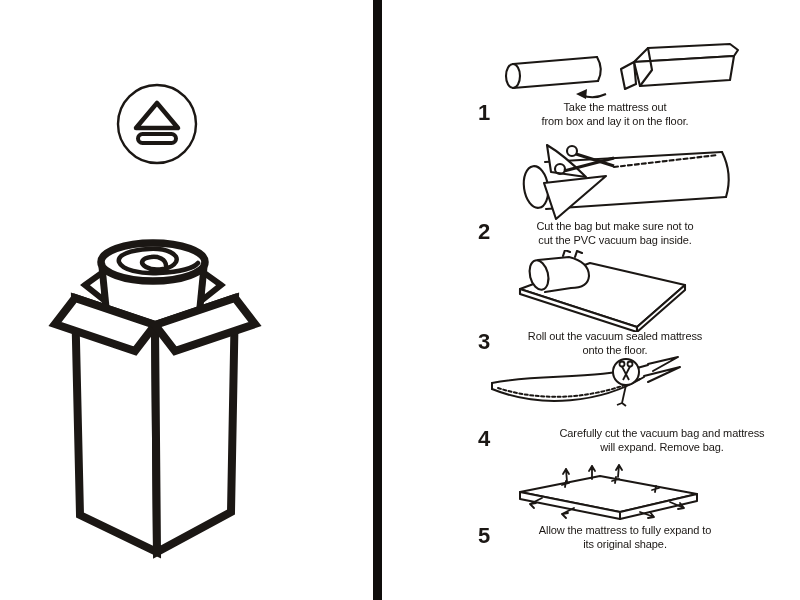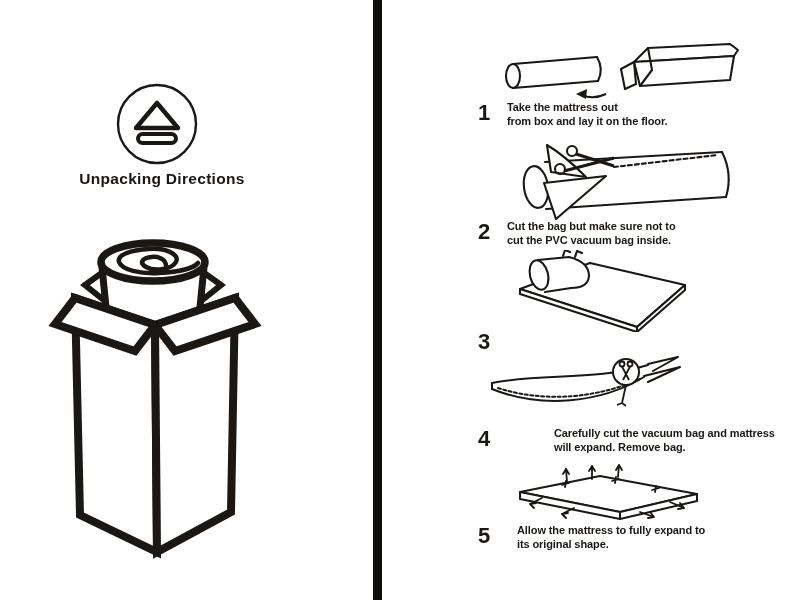--- a/index.html
+++ b/index.html
@@ -28,23 +28,23 @@
   #divider { left:373px; top:0; width:9px; height:600px; background:#0f0d0b; }
 
   
   .illo { position:absolute; }
   .step-number {
     position:absolute; left:474px; width:20px;
     font-size:22px; font-weight:bold; line-height:22px;
     text-align:center; color:#1b1714;
   }
   .step-text {
-    position:absolute; left:507px; width:272px;
-    font-size:11px; font-weight:bold; line-height:14px;
-    letter-spacing:-0.1px; white-space:pre-line; color:#1b1714;
+    position:absolute; left:479px; width:272px;
+    font-size:11px; font-weight:normal; line-height:14px;
+    letter-spacing:-0.1px; white-space:pre-line; color:#1b1714;text-align:center;
   }
   #num-1 { top:102px; }  #txt-1 { top:100px; }
   #num-2 { top:221px; }  #txt-2 { top:219px; }
   #num-3 { top:331px; }  #txt-3 { top:329px; }
   #num-4 { top:428px; }  #txt-4 { top:426px;margin-left:47px; }
   #num-5 { top:525px; }  #txt-5 { top:523px;margin-left:10px; }
   #illo-1 { left:500px; top:42px; }
   #illo-2 { left:502px; top:139px; }
   #illo-3 { left:505px; top:250px; }
   #illo-4 { left:486px; top:355px; }
@@ -61,21 +61,20 @@
 <div id="canvas">
 
   <div class="abs" id="brand-icon">
     <svg width="84" height="84" viewBox="0 0 84 84">
       <circle class="ink" cx="42" cy="42" r="39" stroke-width="2.4"></circle>
       <path class="ink" d="M42,21 L63,46 L21,46 Z" stroke-width="4.5" stroke-linejoin="round"></path>
       <rect class="ink" x="23" y="52" width="38" height="9" rx="4.5" stroke-width="4"></rect>
     </svg>
   </div>
 
-  <div class="abs" id="page-title">Unpacking Directions</div>
 
   <div class="abs" id="box-illustration">
     <svg width="220" height="345" viewBox="0 0 220 345">
 
       <polygon class="inkf" points="40,60 58,47 60,76" stroke-width="6"></polygon>
       <polygon class="inkf" points="176,60 158,47 156,76" stroke-width="6"></polygon>
 
       <polygon points="57,38 159,38 153,102 63,102" fill="#ffffff"></polygon>
       <line class="ink" x1="57" y1="42" x2="63" y2="102" stroke-width="7"></line>
       <line class="ink" x1="159" y1="42" x2="153" y2="102" stroke-width="7"></line>
@@ -144,20 +143,22 @@
         <polygon class="inkf" points="15,39 132,77 132,82 15,44"></polygon>
         <polygon class="inkf" points="132,77 180,35 180,40 132,82"></polygon>
         <path class="inkf" d="M33,10 L64,7 Q84,12 84,26 Q83,38 66,38 L40,42"></path>
         <ellipse class="inkf" cx="34" cy="25" rx="9" ry="15" transform="rotate(-14 34 25)"></ellipse>
         <path d="M58,6 l2,-6 l5,2"></path>
         <path d="M70,7 l2,-6 l5,2"></path>
       </g>
     </svg>
   </div>
   <div class="step-number" id="num-3">3</div>
+  <div class="step-text" id="txt-3">Roll out the vacuum sealed mattress
+onto the floor.</div>
 
   <div class="illo" id="illo-4">
     <svg width="200" height="76" viewBox="0 0 200 76">
       <g class="ink" stroke-width="2" stroke-linecap="round" stroke-linejoin="round">
         <path d="M6,28 C55,18 110,26 162,10"></path>
         <path d="M6,34 C55,54 115,48 158,22"></path>
         <path d="M6,28 L6,34"></path>
         <path stroke-dasharray="3,2.5" d="M12,33 C58,48 112,43 154,24"></path>
         <path d="M162,9 L192,2 L167,16"></path>
         <path d="M158,21 L194,12 L162,27"></path>

